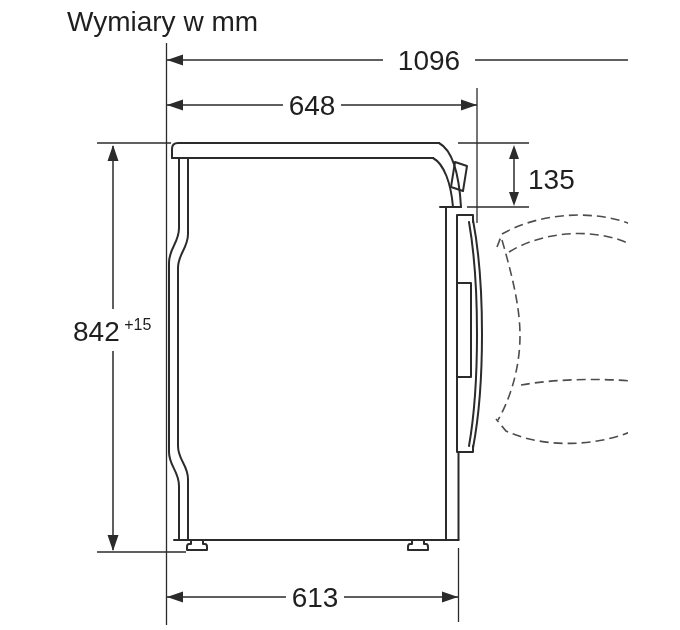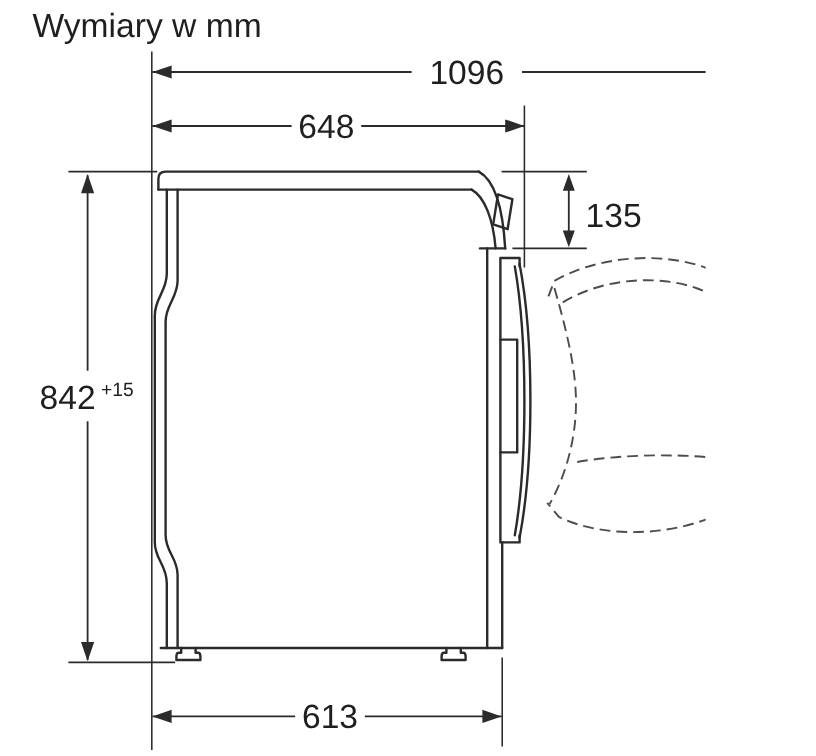--- a/index.html
+++ b/index.html
@@ -2,20 +2,21 @@
 <html><head>
 <meta charset="utf-8">
 <style>
   html, body { margin: 0; padding: 0; background: #ffffff; }
   .stage {
     position: relative;
     width: 588px;
     height: 630px;
     background: #ffffff;
     overflow: hidden;
+    margin-left: 40px;
   }
   svg { position: absolute; left: 0; top: 0; }
   text {
     font-family: "Liberation Sans", sans-serif;
     fill: #1f1f1f;
   }
   .dim-text { font-size: 28px; }
   .sup-text { font-size: 16px; }
   .title-text { font-size: 28px; }
   .solid { stroke: #2b2b2b; fill: none; stroke-width: 2; stroke-linecap: round; stroke-linejoin: round; }

